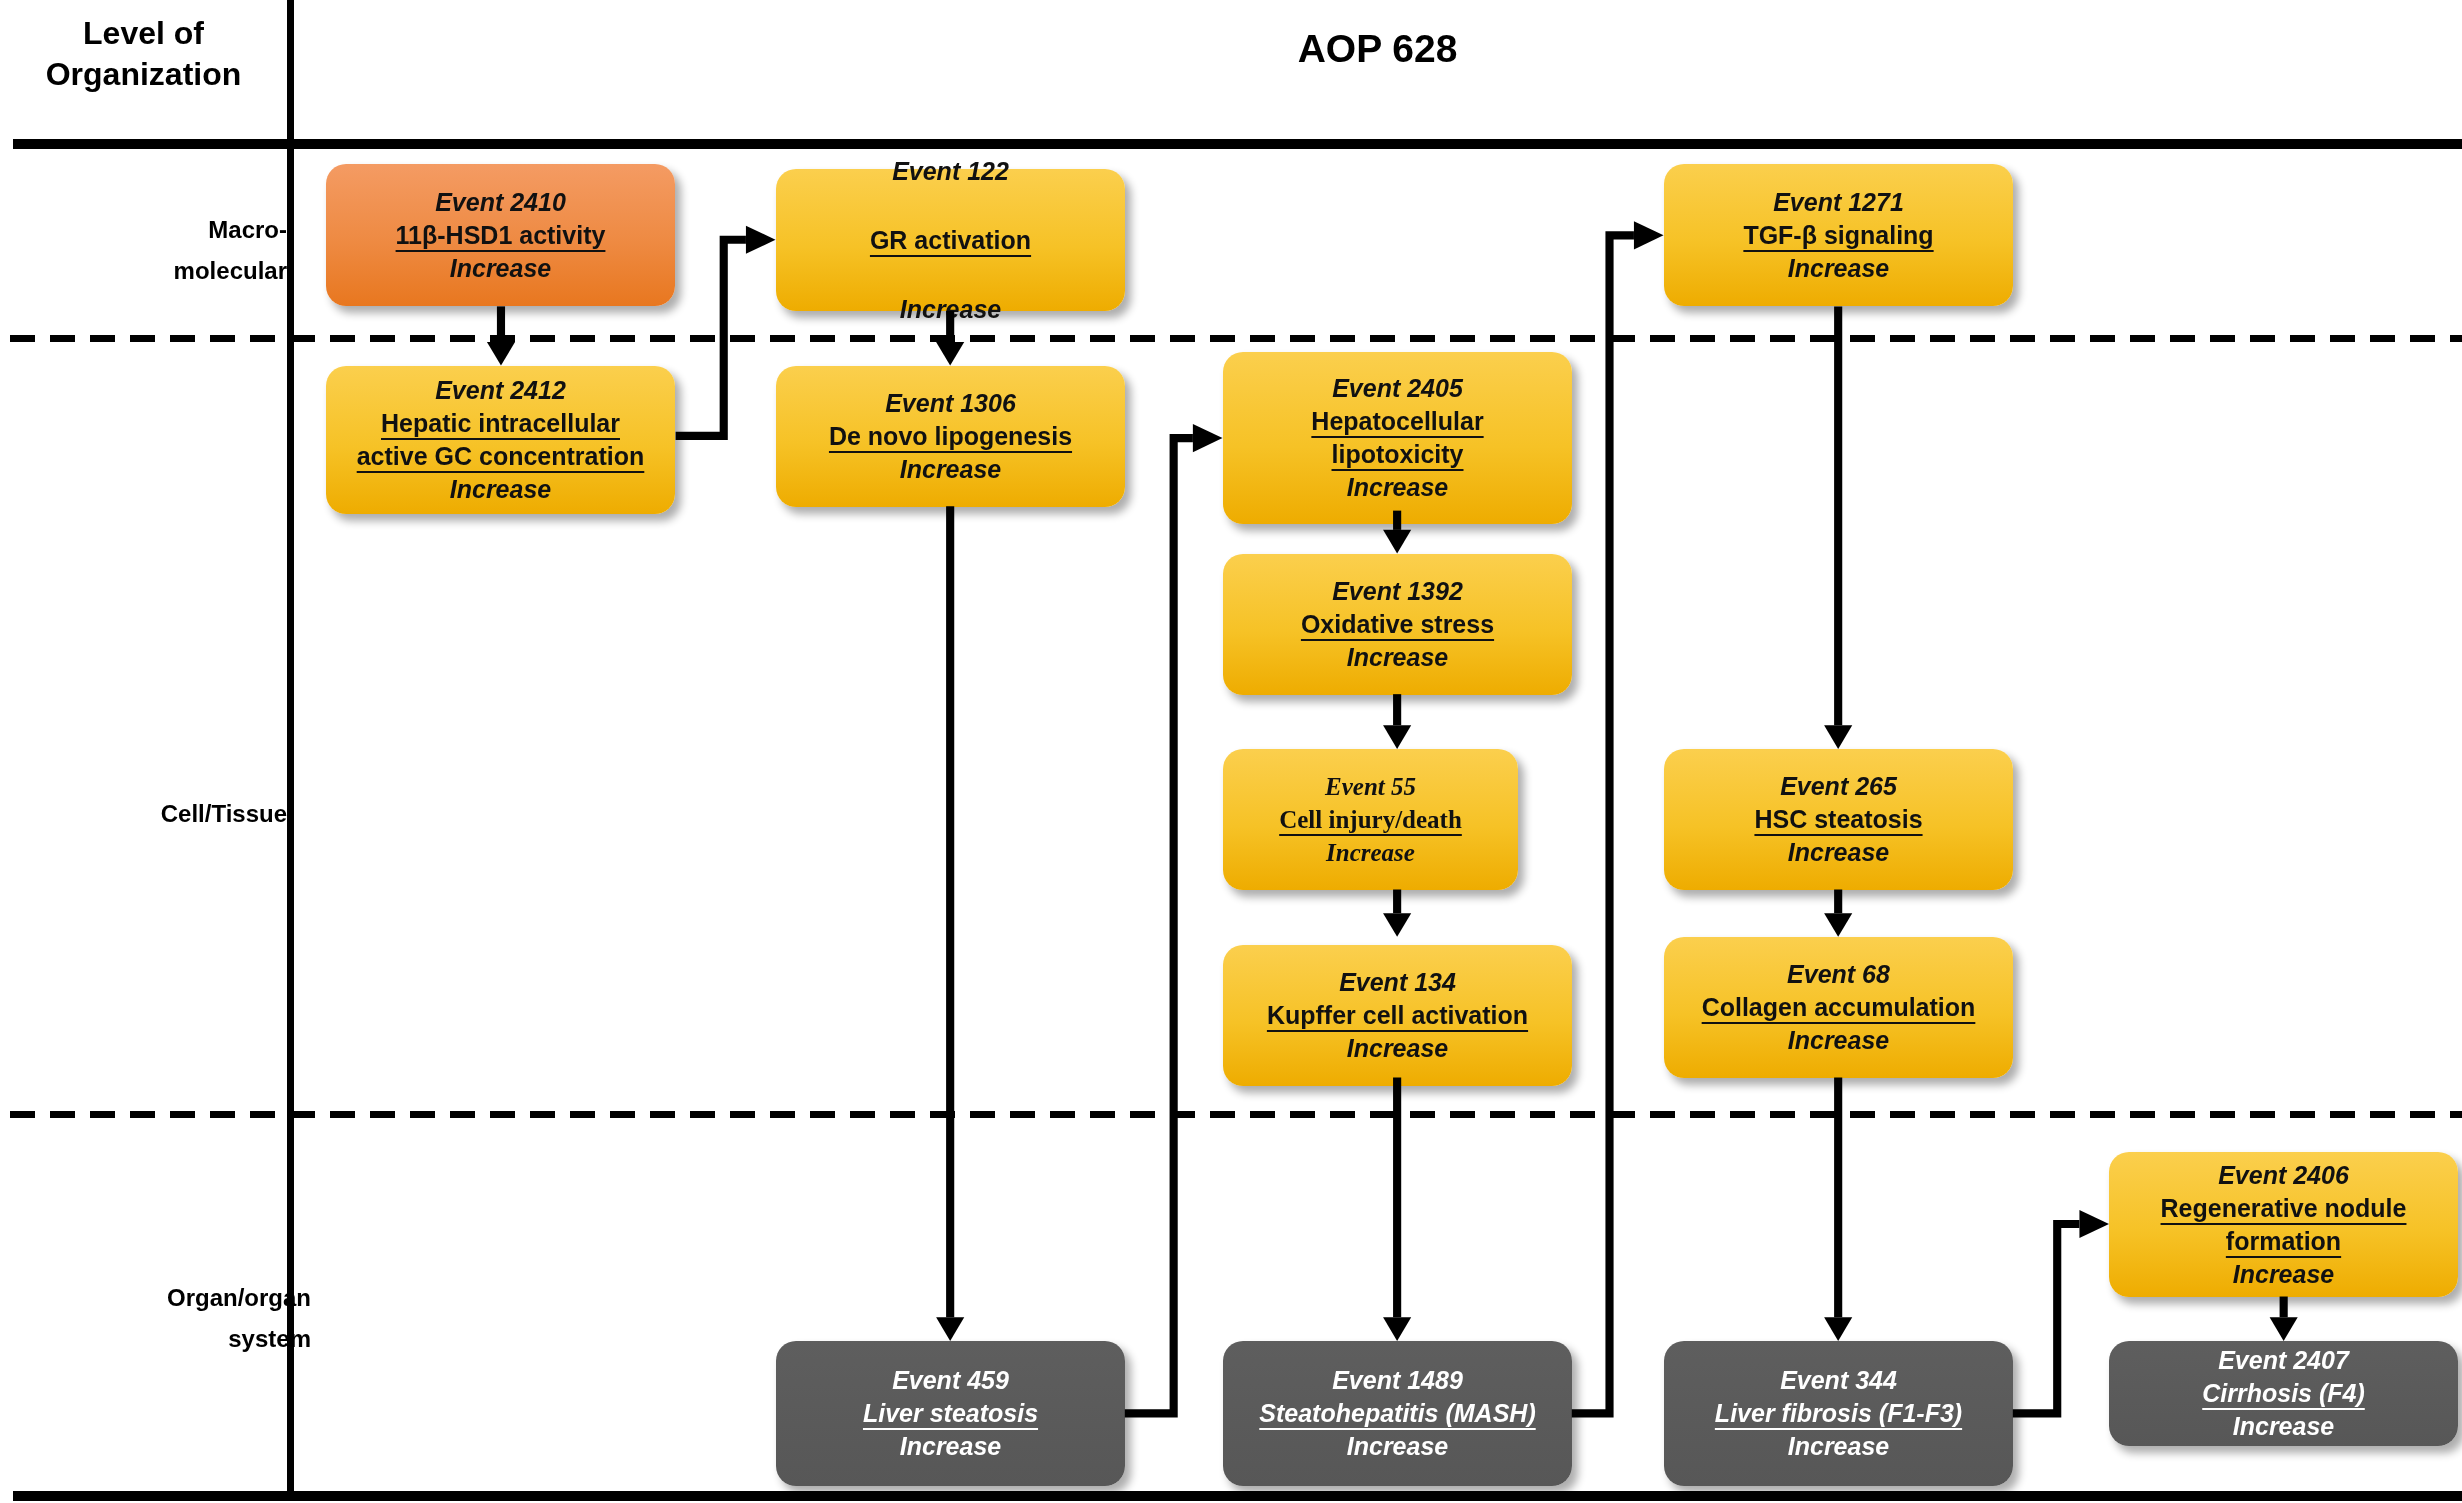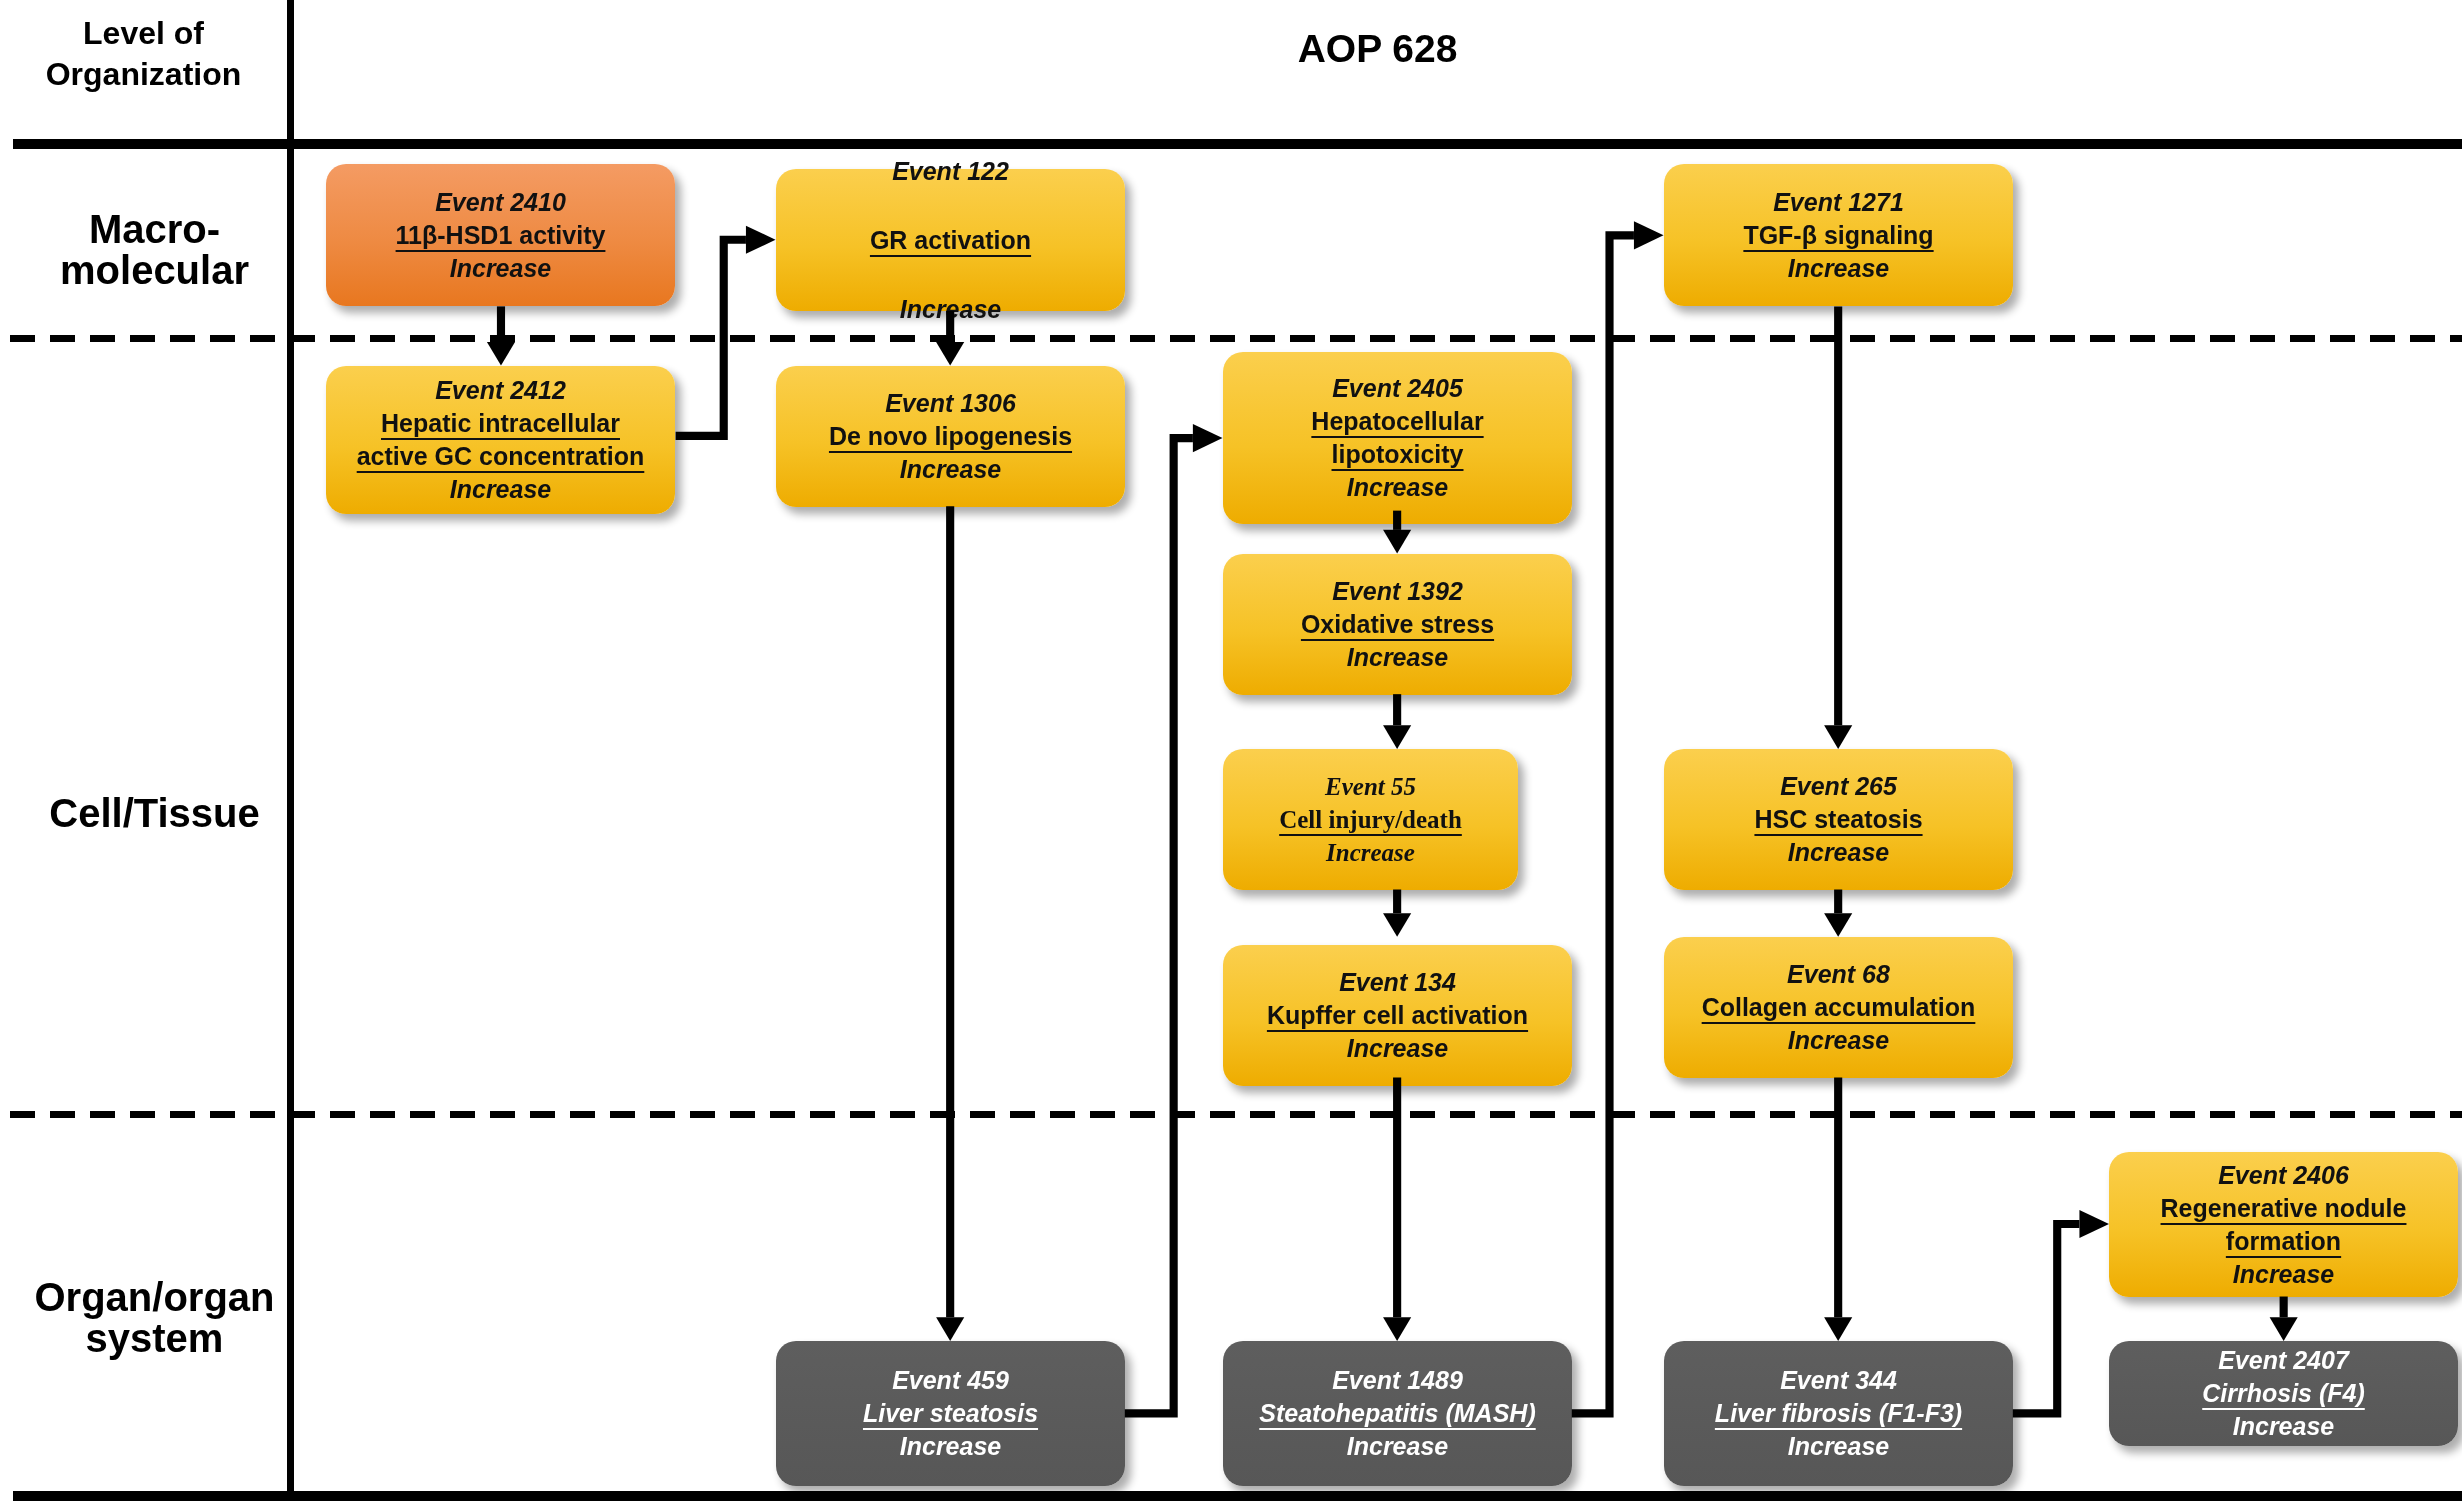--- a/index.html
+++ b/index.html
@@ -24,22 +24,22 @@
   
   .axis-label{
     position:absolute;left:0;top:13.3px;width:287px;
     text-align:center;font-weight:bold;font-size:32px;line-height:41px;color:#000;
   }
   .title{
     position:absolute;left:292px;top:27px;width:2171px;
     text-align:center;font-weight:bold;font-size:39px;color:#000;
   }
   .level-label{
-    position:absolute;left:11px;width:287px;
-    text-align:center;font-weight:bold;font-size:40px;line-height:41px;color:#000;
+    position:absolute;left:0;width:287px;
+    text-align:right;font-weight:bold;font-size:24px;line-height:41px;color:#000;
   }
   
   .node{
     position:absolute;
     border-radius:20px;
     display:flex;flex-direction:column;justify-content:center;align-items:center;
     padding:20px 25px;box-sizing:border-box;
     text-align:center;
     box-shadow:5.2px 6.7px 8.1px rgba(0,0,0,0.32);
     font-size:25px;line-height:33px;font-weight:bold;color:#111;
@@ -76,21 +76,21 @@
   <div class="dashrule dash1"></div>
   <div class="dashrule dash2"></div>
 
   <div class="level-label" style="top:209px;">
     <span>Macro-</span><br>
     <span>molecular</span>
   </div>
   <div class="level-label" style="top:793px;">
     <span>Cell/Tissue</span>
   </div>
-  <div class="level-label" style="top:1277px;">
+  <div class="level-label" style="top:1277px;padding-left:24px;">
     <span>Organ/organ</span><br>
     <span>system</span>
   </div>
 
   <div id="nodes-layer">
       <div class="node orange" style="left: 326px; top: 164px; width: 349px; height: 142px;">
         <div class="ev">Event 2410</div>
         <div class="nm">11β-HSD1 activity</div>
         <div class="inc">Increase</div>
       </div>

